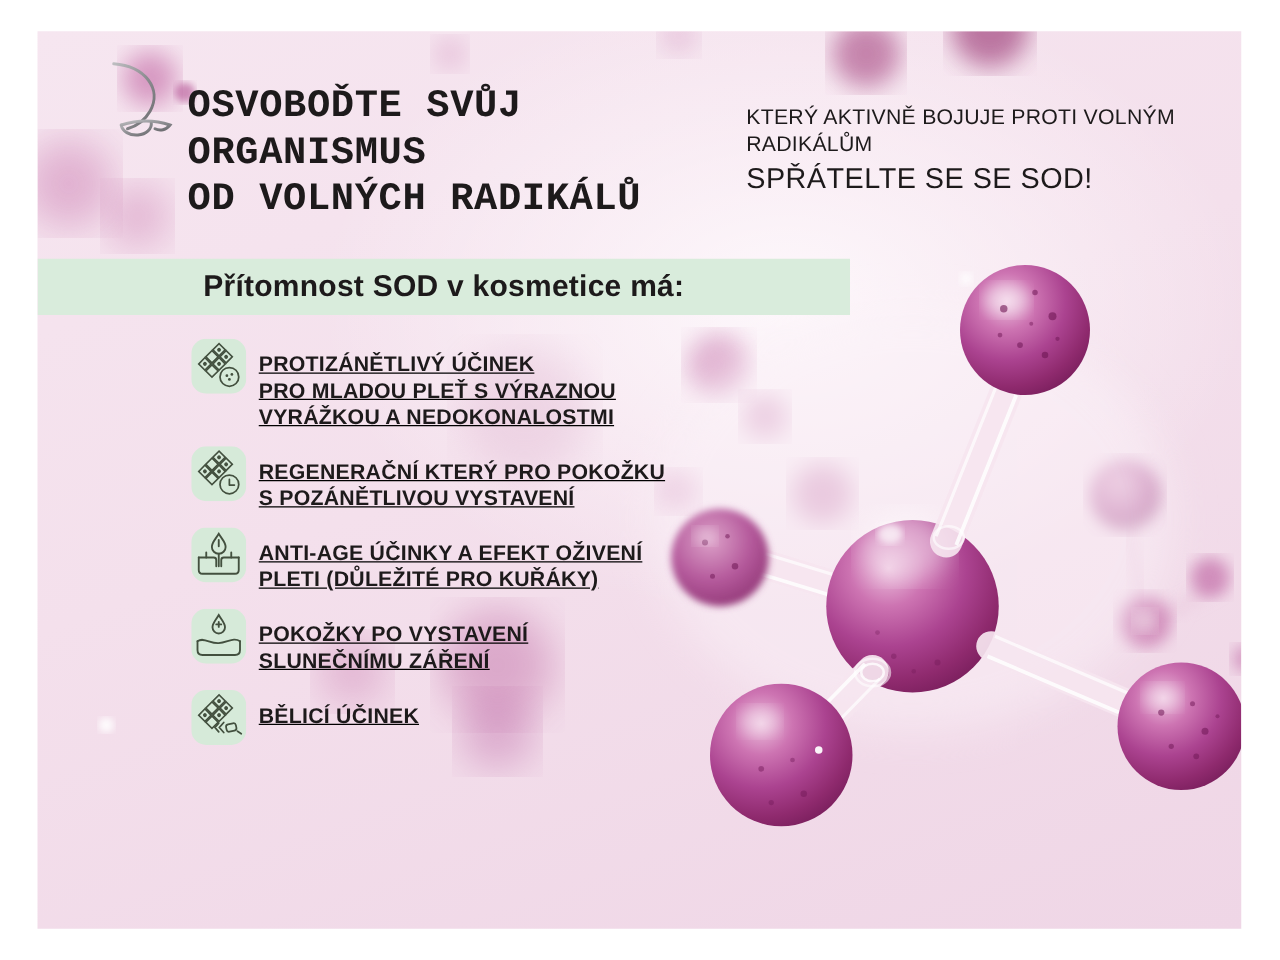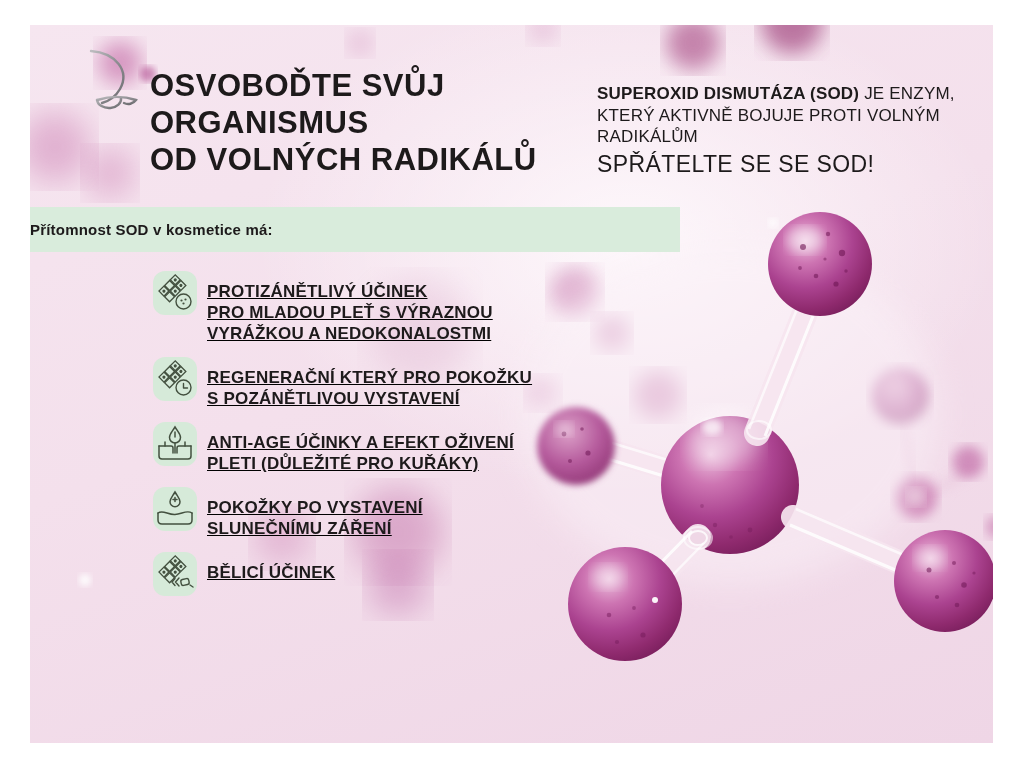--- a/index.html
+++ b/index.html
@@ -6,29 +6,29 @@
   .page{position:relative;width:1024px;height:768px;background:#ffffff;overflow:hidden;
         font-family:"Liberation Sans", sans-serif;}
   .canvas{position:absolute;left:30px;top:25px;width:963px;height:718px;overflow:hidden;
         background:
           radial-gradient(620px 420px at 62% 30%, rgba(255,252,254,.85) 0%, rgba(255,252,254,0) 60%),
           linear-gradient(160deg,#f6e6f0 0%,#f4e0ec 45%,#efd6e6 100%);}
   .bg-svg{position:absolute;left:0;top:0;width:963px;height:718px;}
   .logo{position:absolute;left:34px;top:20px;width:80px;height:82px;}
   .headline{position:absolute;left:120px;top:42px;color:var(--text_dark);
         font-size:31px;font-weight:bold;line-height:37px;letter-spacing:.5px;}
-  .headline span{display:block;}
+  .headline span{display:block;font-family:Liberation Mono, monospace;}
   .intro{position:absolute;left:567px;top:58px;width:392px;color:var(--text_dark);
         font-size:17px;line-height:21.5px;letter-spacing:.2px;}
   .intro .line{white-space:nowrap;}
   .intro b{font-weight:bold;}
   .cta{margin-top:6px;font-size:23px;font-weight:normal;letter-spacing:.4px;white-space:nowrap;}
   .banner{position:absolute;left:0;top:182px;width:650px;height:45px;background:var(--banner_green);
-        display:flex;align-items:center;justify-content:flex-start;color:var(--text_dark);
-        font-size:15px;font-weight:bold;letter-spacing:.2px;}
+        display:flex;align-items:center;justify-content:center;color:var(--text_dark);
+        font-size:24px;font-weight:bold;letter-spacing:.2px;}
   .benefits{position:absolute;left:123px;top:246px;width:440px;text-decoration:underline;}
   .benefit{display:flex;margin-bottom:13px;}
   .benefit .bicon{flex:0 0 44px;width:44px;height:44px;margin-right:10px;}
   .benefit .btext{margin-top:10px;color:var(--text_dark);font-size:17px;font-weight:bold;
         line-height:21px;letter-spacing:.2px;}
 </style>
 </head>
 <body>
 
 <div class="page">
@@ -193,23 +193,20 @@
       </g>
     </svg>
 
     <div class="headline">
       <span>OSVOBOĎTE SVŮJ</span>
       <span>ORGANISMUS</span>
       <span>OD VOLNÝCH RADIKÁLŮ</span>
     </div>
 
     <div class="intro">
-      <div class="line">
-        <b>SUPEROXID DISMUTÁZA (SOD)</b><span> JE ENZYM,</span>
-      </div>
       <div class="line">KTERÝ AKTIVNĚ BOJUJE PROTI VOLNÝM</div>
       <div class="line">RADIKÁLŮM</div>
       <div class="cta">SPŘÁTELTE SE SE SOD!</div>
     </div>
 
     <div class="banner">
       <span>Přítomnost SOD v kosmetice má:</span>
     </div>
 
     <div class="benefits" id="benefits">

